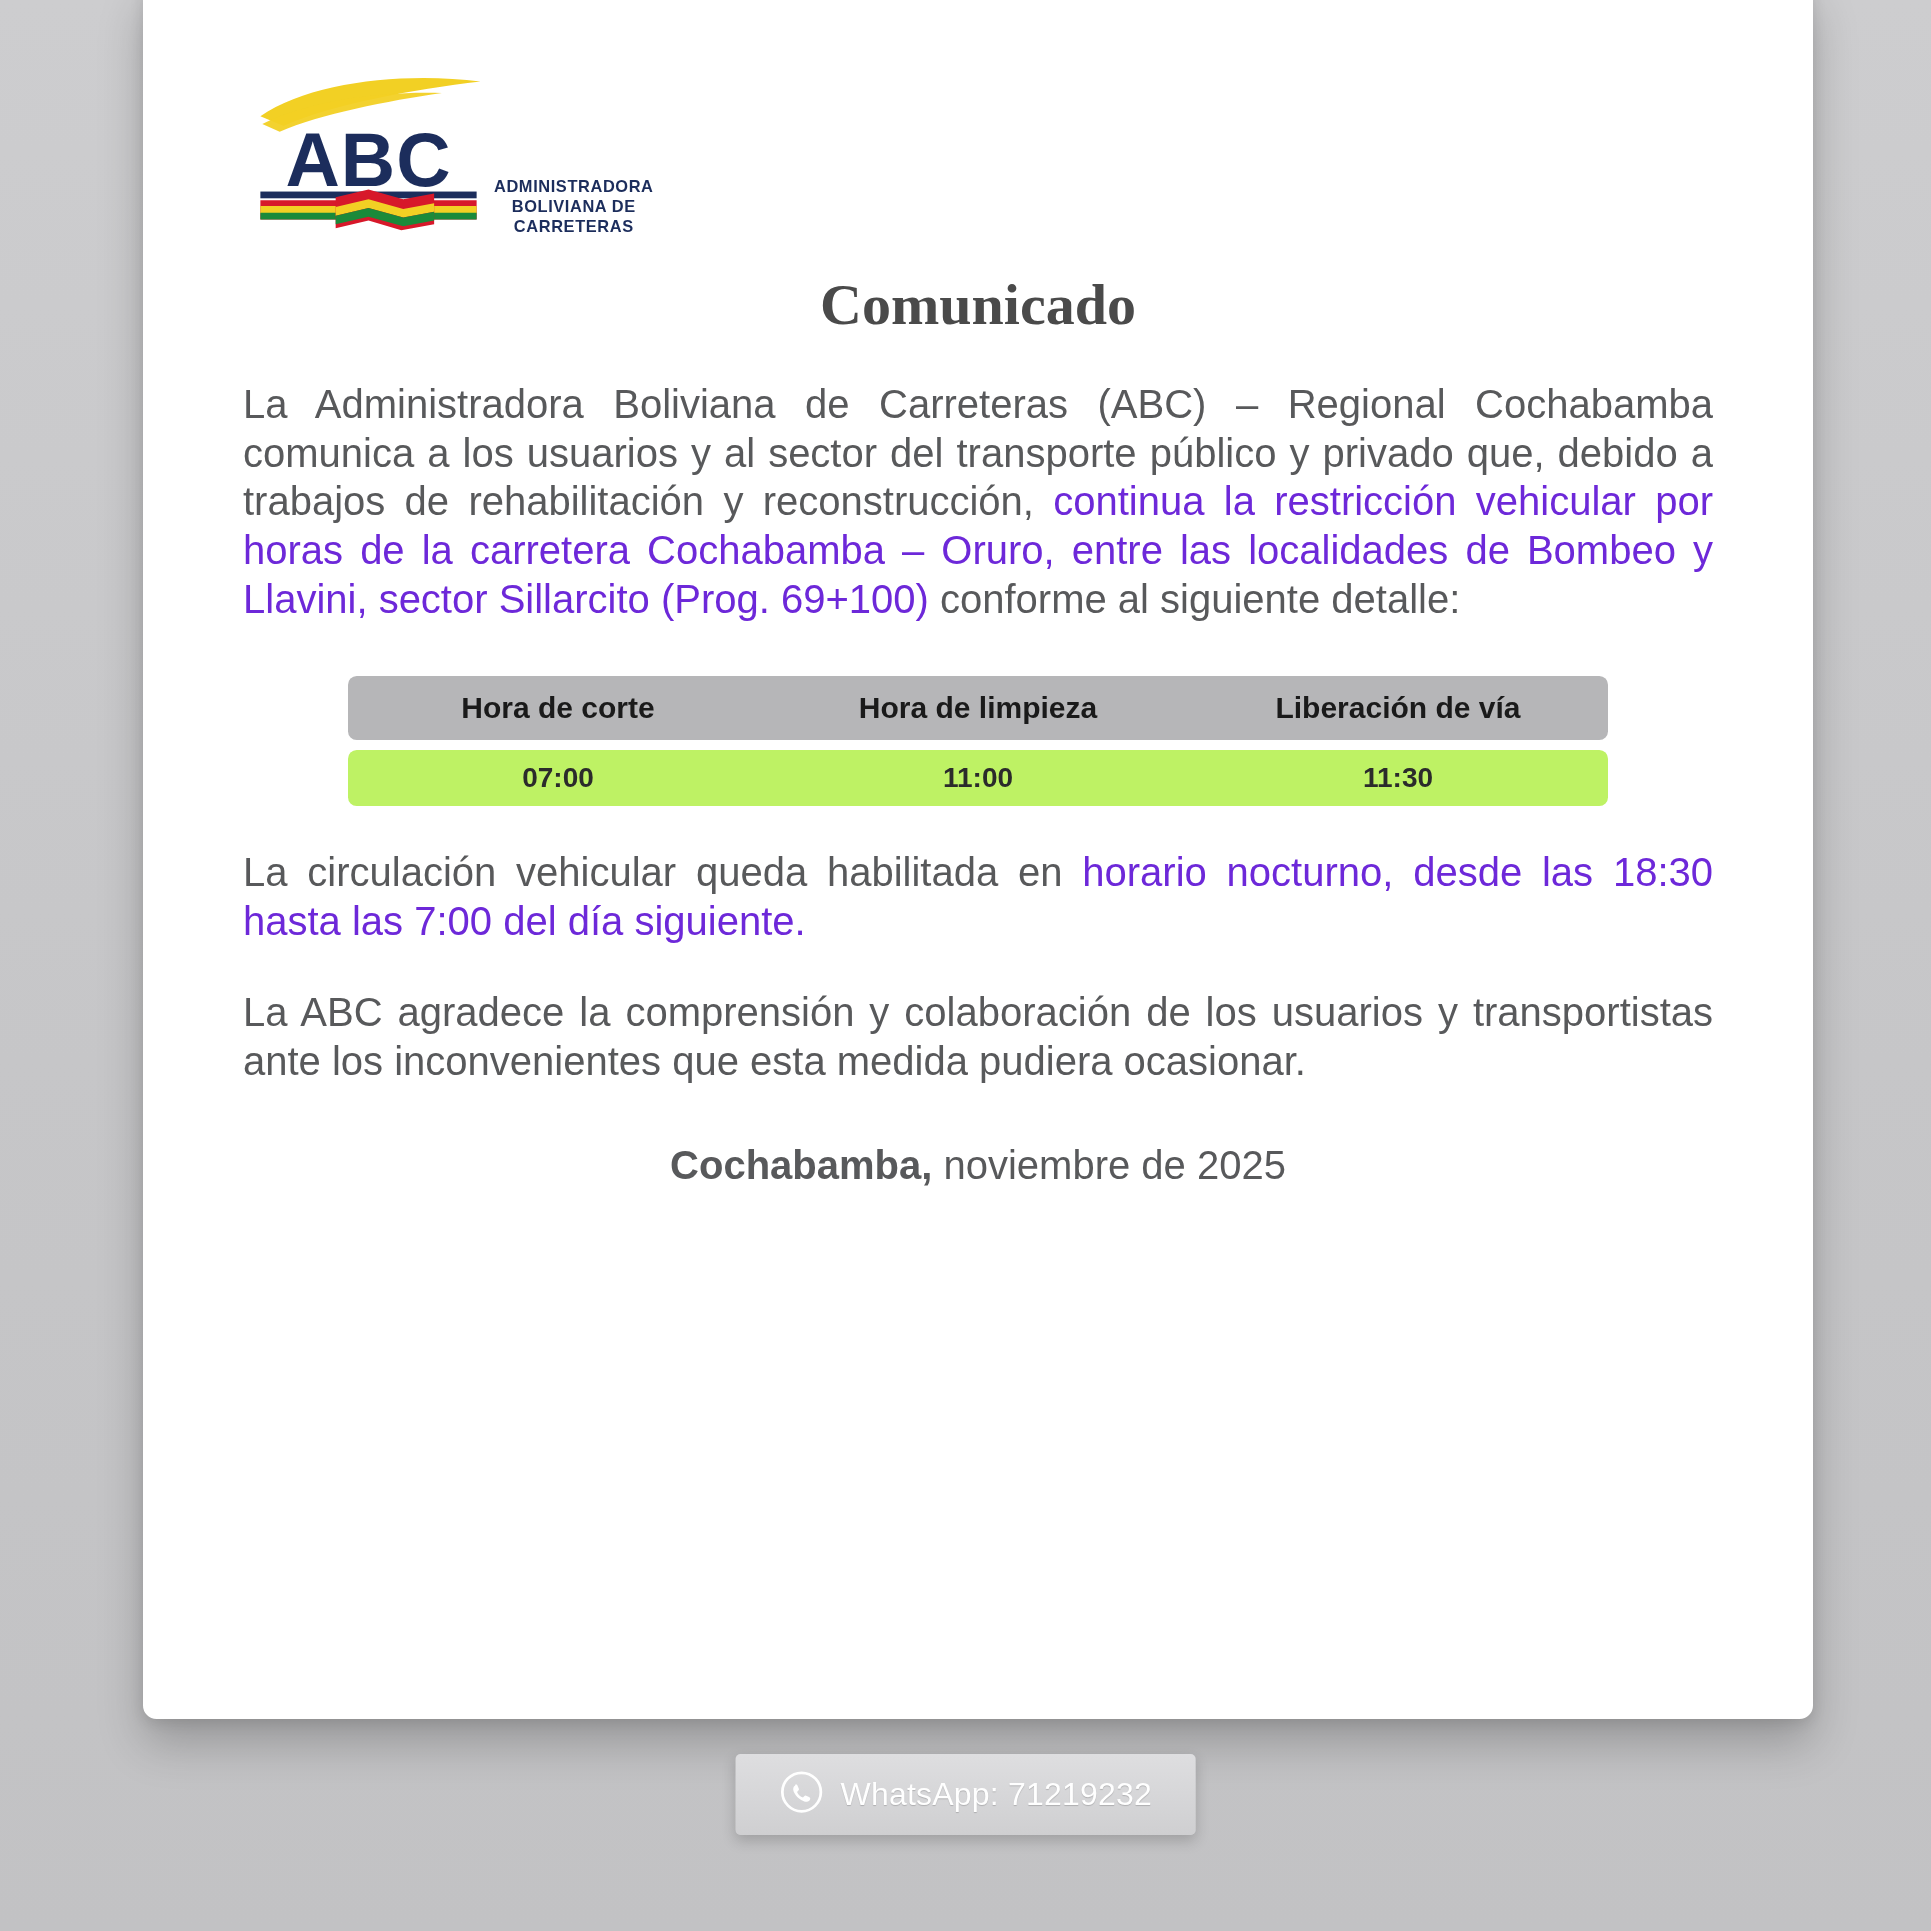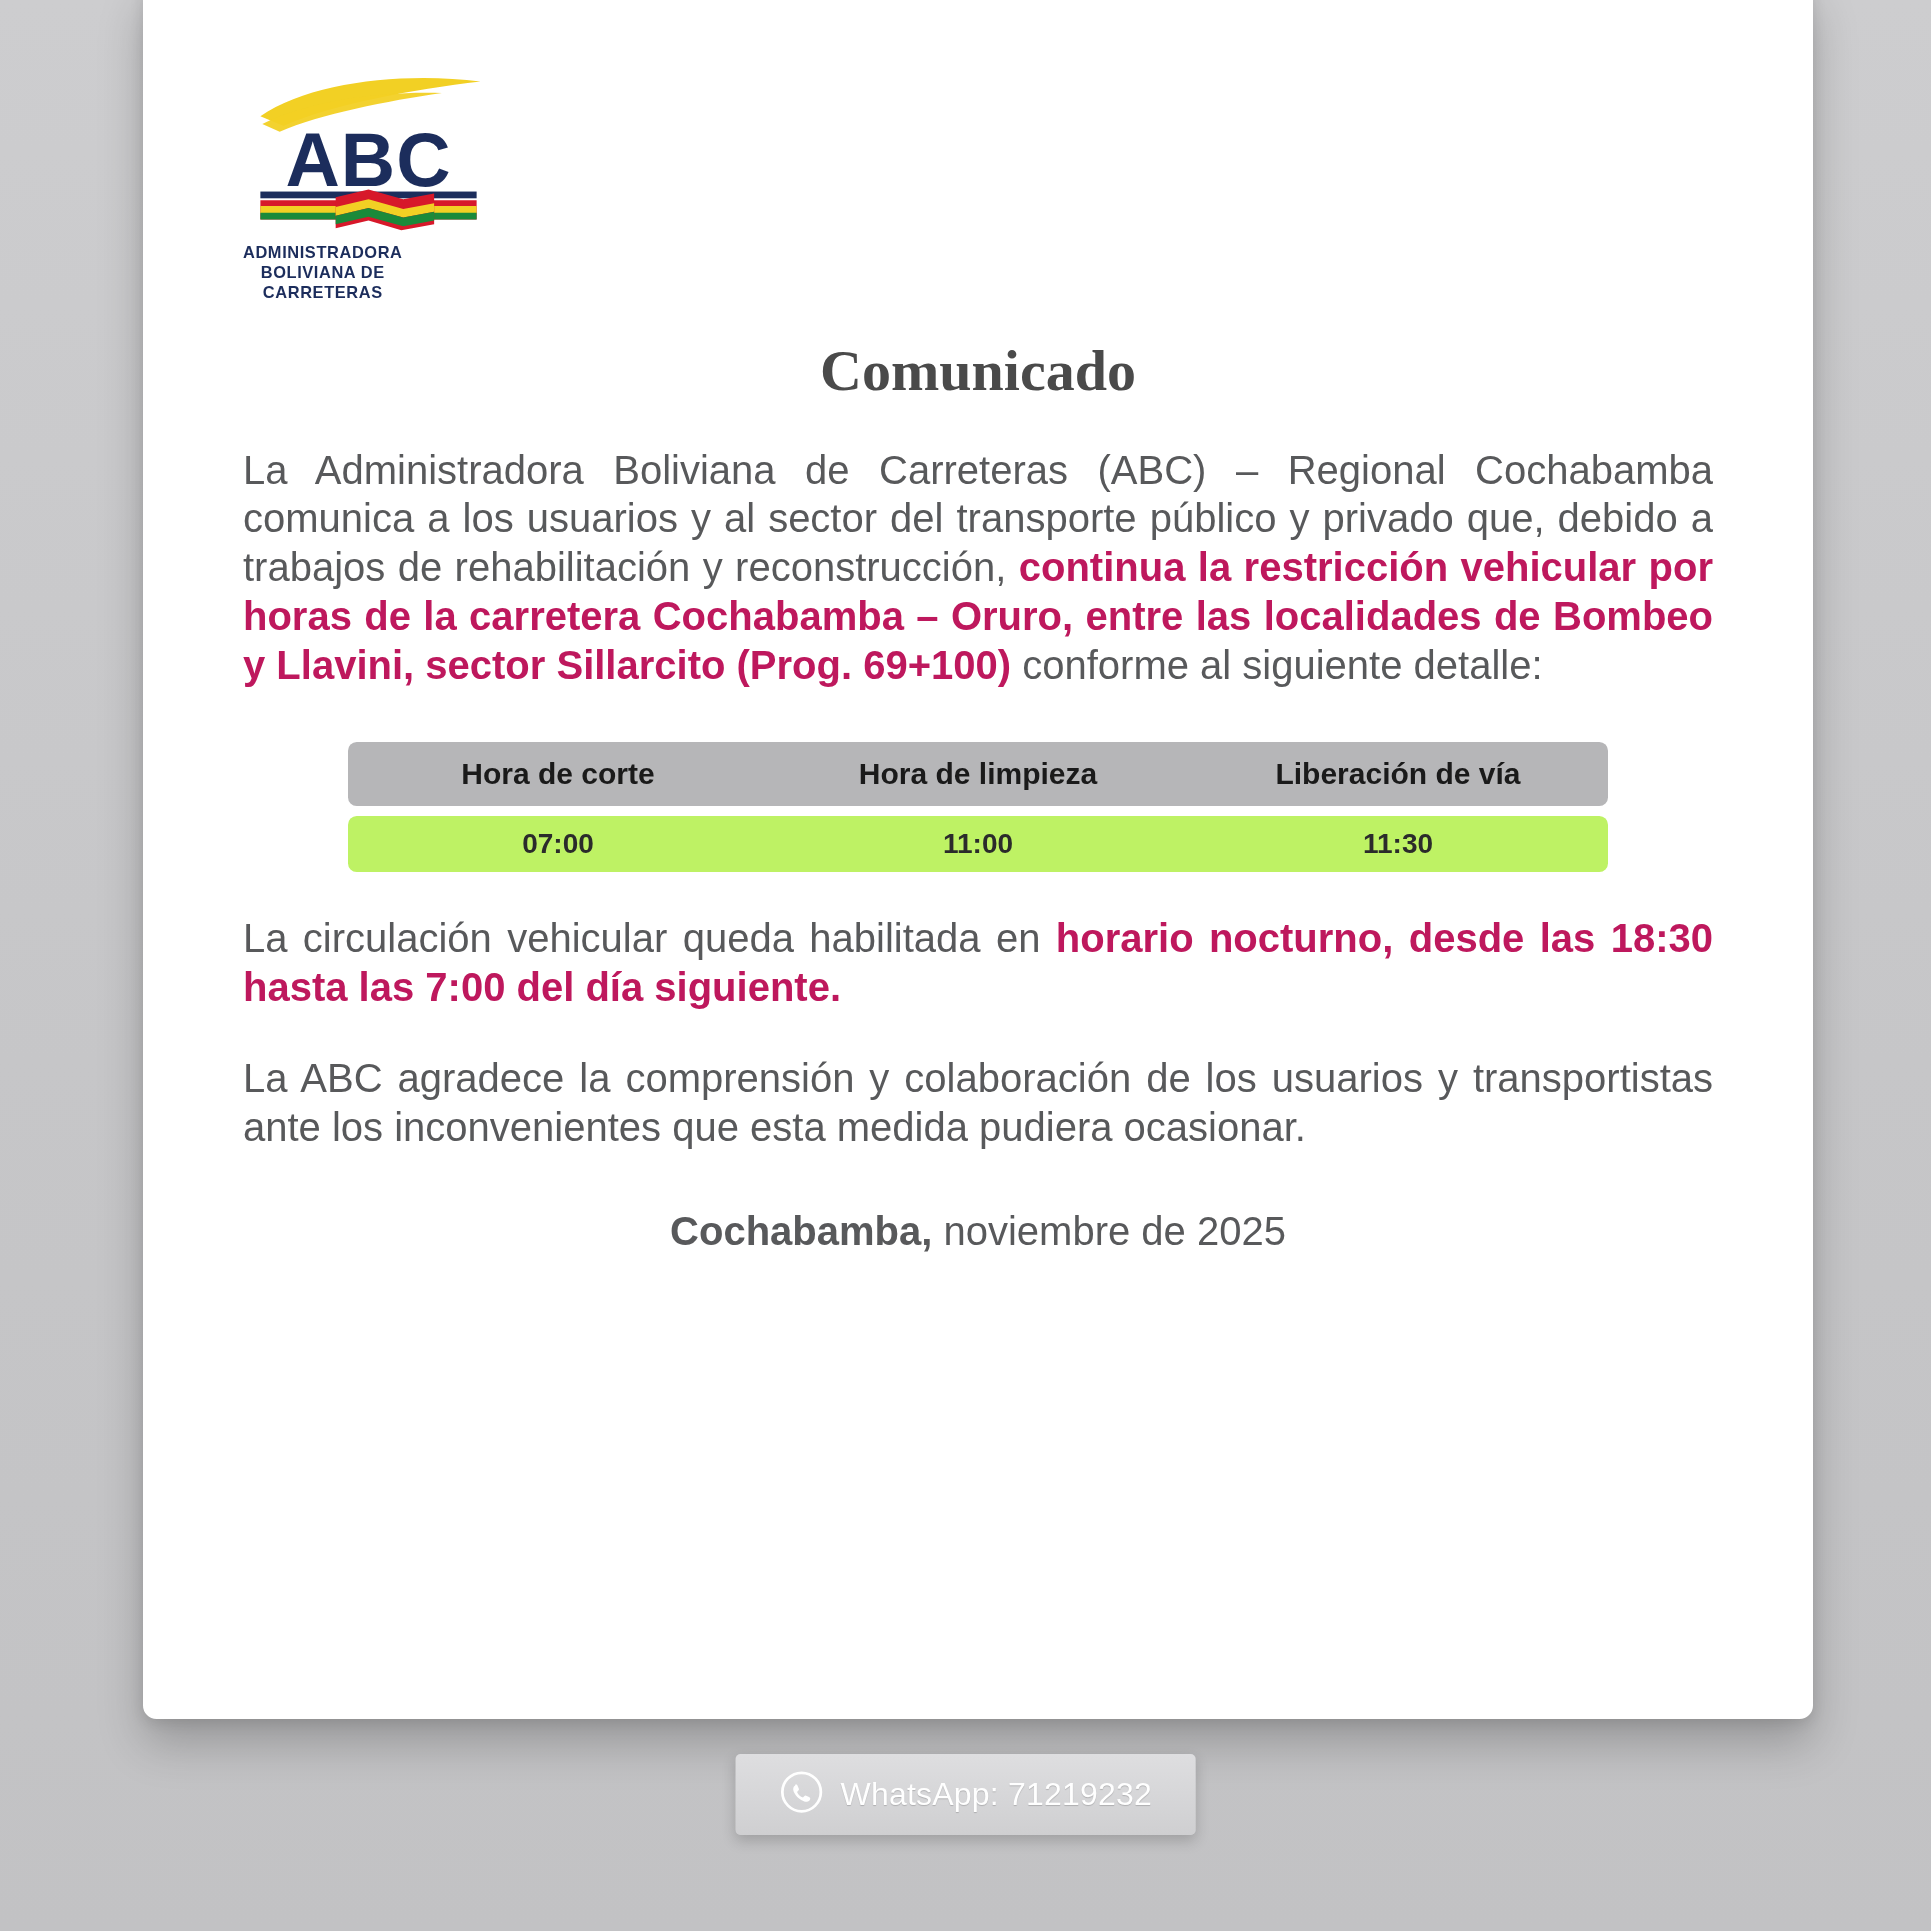--- a/index.html
+++ b/index.html
@@ -31,22 +31,22 @@
   .card-inner {
     position: absolute;
     left: 0; right: 0; top: 0; bottom: 0;
     padding: 0 100px;
   }
 
   
   .logo-wrap {
     margin-top: 85px;
     display: flex;
-    flex-direction: column;
-    align-items: flex-start;
+    flex-direction: row;
+    align-items: flex-end;
   }
   .logo-svg { display: block; }
   .logo-sub {
     margin-top: 5.8px;
     text-align: center;
     color: #1c2d5c;
     font-weight: bold;
     font-size: 16.4px;
     line-height: 1.22;
     letter-spacing: 0.6px;
@@ -67,22 +67,22 @@
   .para {
     margin-top: 42px;
     font-size: 40px;
     line-height: 1.22;
     color: #58595b;
     text-align: justify;
     text-justify: inter-word;
   }
   .para.j { text-align: justify; }
   .para b, .strong {
-    font-weight: bold;
-    color: #be185d;
+    font-weight: normal;
+    color: #6d28d9;
   }
 
   
   .table {
     margin: 52px auto 8px auto;
     width: 1260px;
   }
   .trow {
     display: flex;
     align-items: center;

